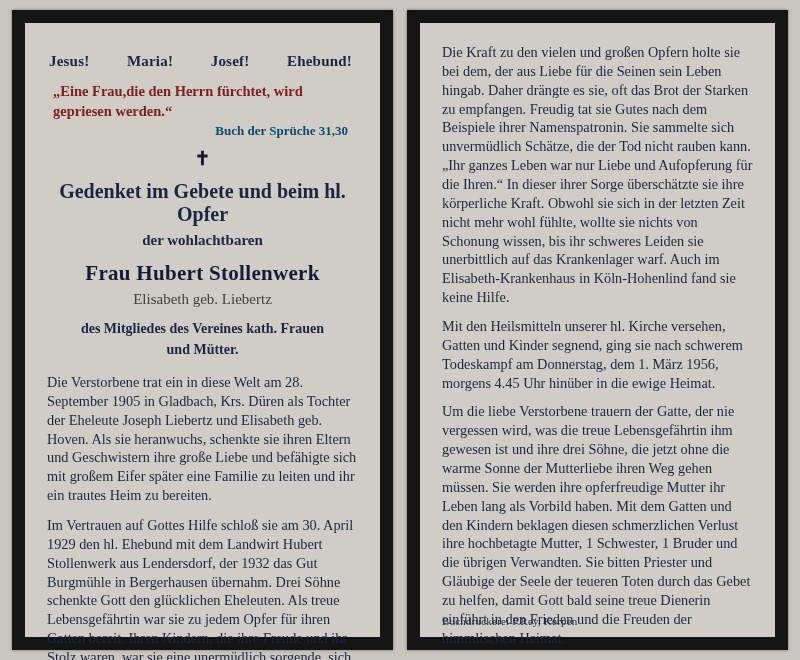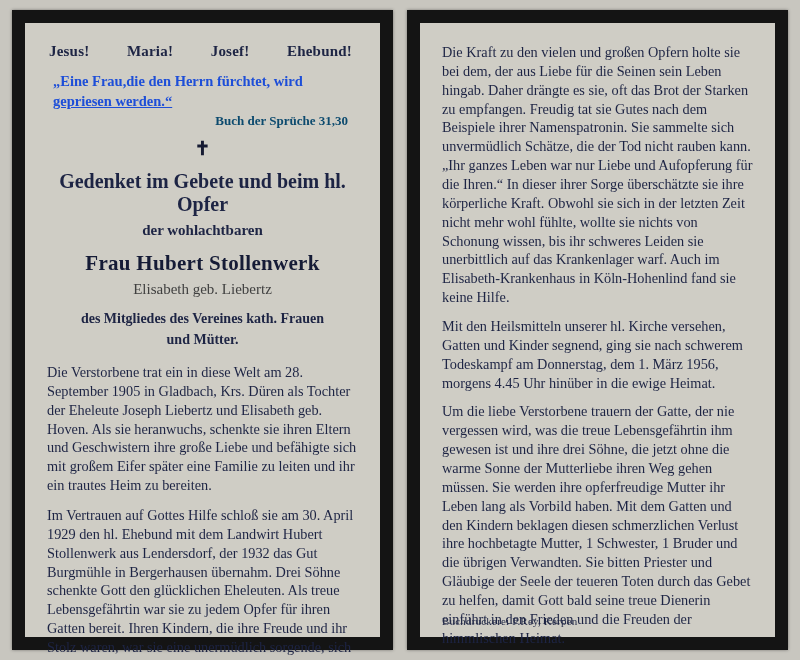--- a/index.html
+++ b/index.html
@@ -36,34 +36,33 @@
     position: relative;
     height: 100%;
     width: 100%;
   }
   .jesus-line {
     display: flex;
     justify-content: space-between;
     font-size: 15px;
     letter-spacing: 0.2px;
     color: #1d2444;
-    margin: 2px 6px 12px 2px;
+    margin: 12px 6px 12px 2px;
     font-weight: 600;
   }
   .jesus-line span { white-space: nowrap; }
 
   .quote {
     font-size: 14.5px;
     line-height: 1.25;
-    color: #1d4ed8;
+    color: #7f1d1d;
     margin: 0 0 2px 6px;
     font-weight: 600;
   }
   .quote-line2 {
-    text-decoration: underline;
   }
   .quote-src {
     font-size: 13px;
     text-align: right;
     margin: 3px 10px 0 0;
     color: #0c4a6e;
     font-weight: 600;
   }
   .cross {
     text-align: center;

